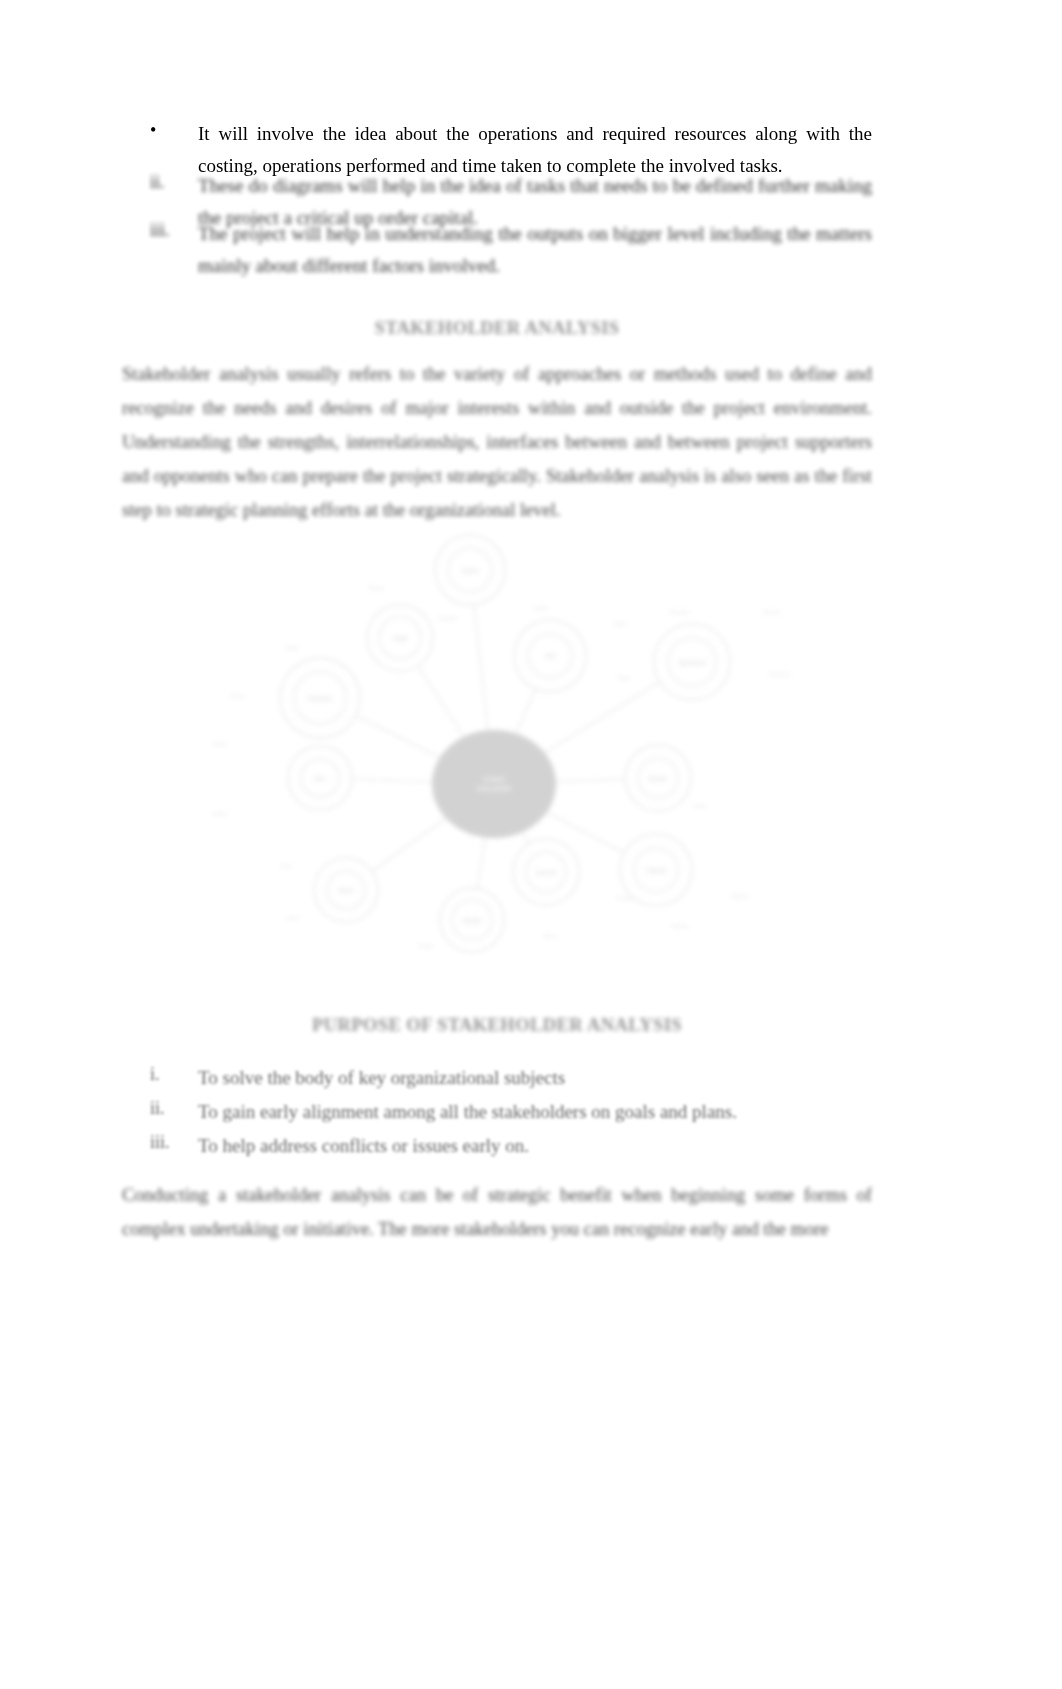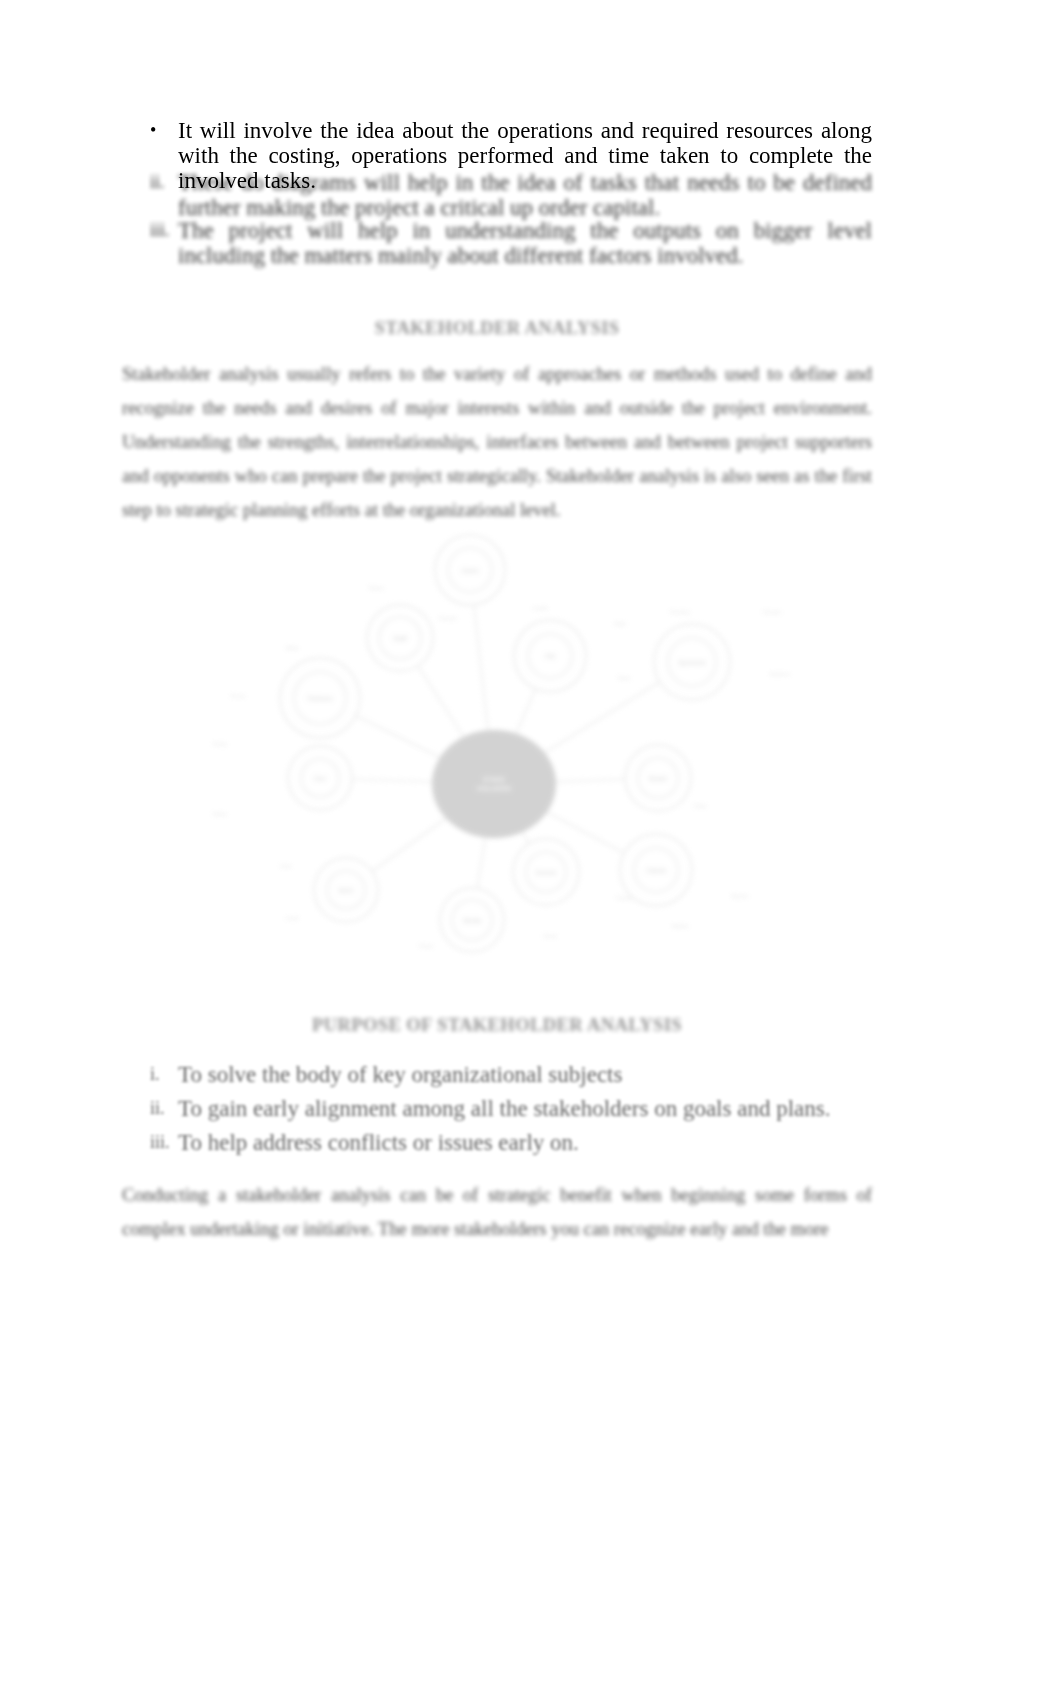--- a/index.html
+++ b/index.html
@@ -40,23 +40,24 @@
     width: 56px;
     flex: 0 0 56px;
     font-size: 18px;
     line-height: 25px;
     text-align: left;
     padding-left: 28px;
     box-sizing: border-box;
   }
   .bullet-text {
     flex: 1 1 auto;
-    font-size: 23px;
-    line-height: 25px;
+    font-size: 19px;
+    line-height: 32px;
     text-align: justify;
+    margin-left: 20px;
   }
 
   .num-mark {
     width: 56px;
     flex: 0 0 56px;
     font-size: 18px;
     line-height: 25px;
     padding-left: 28px;
     box-sizing: border-box;
   }

